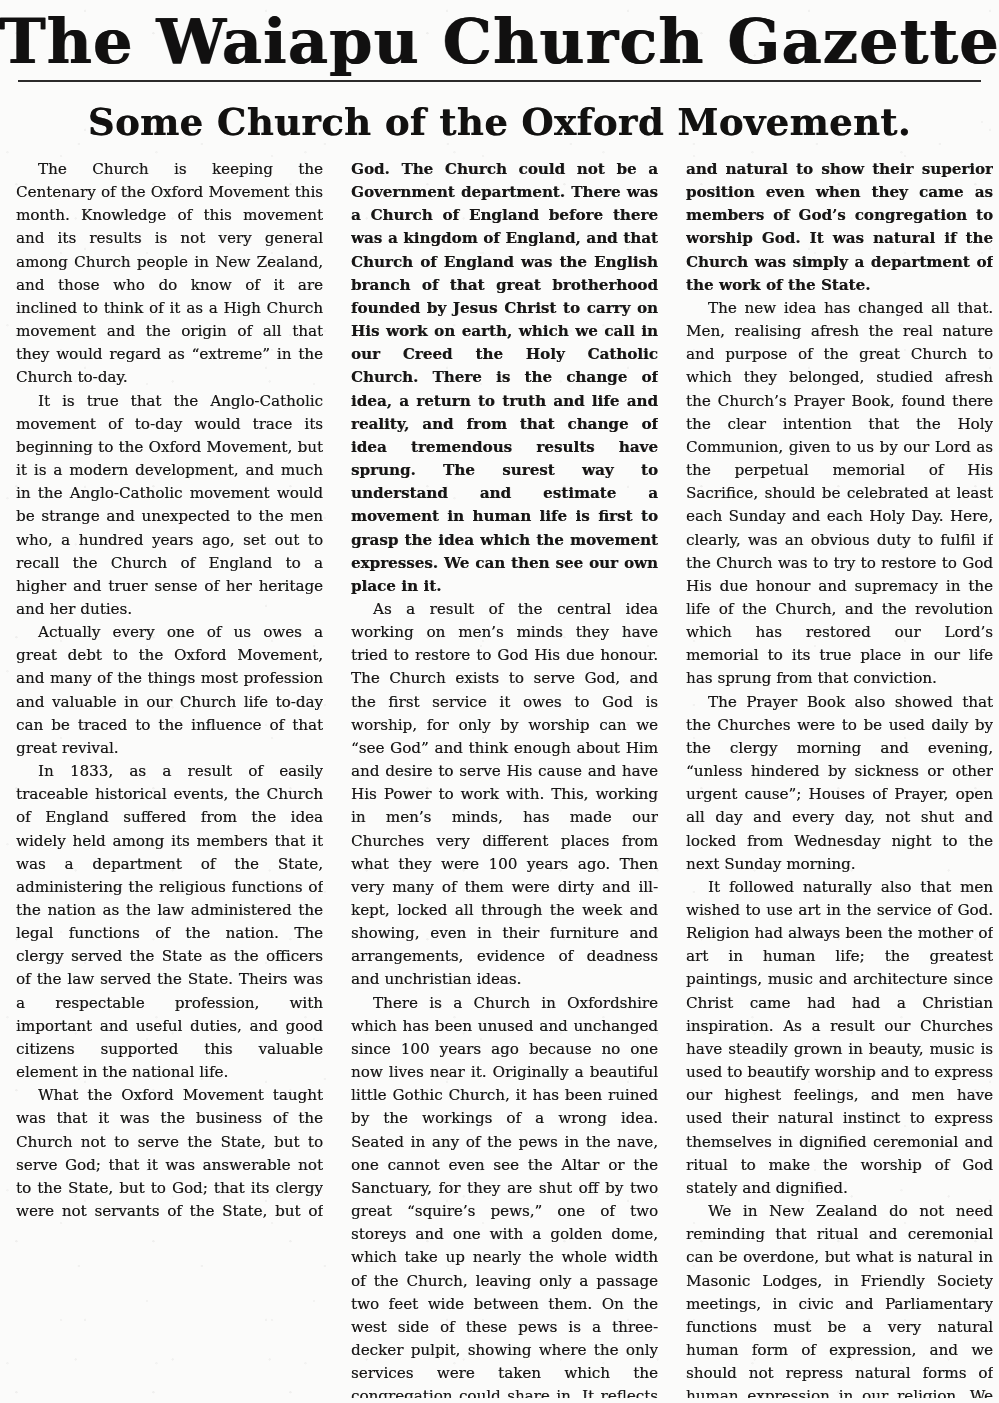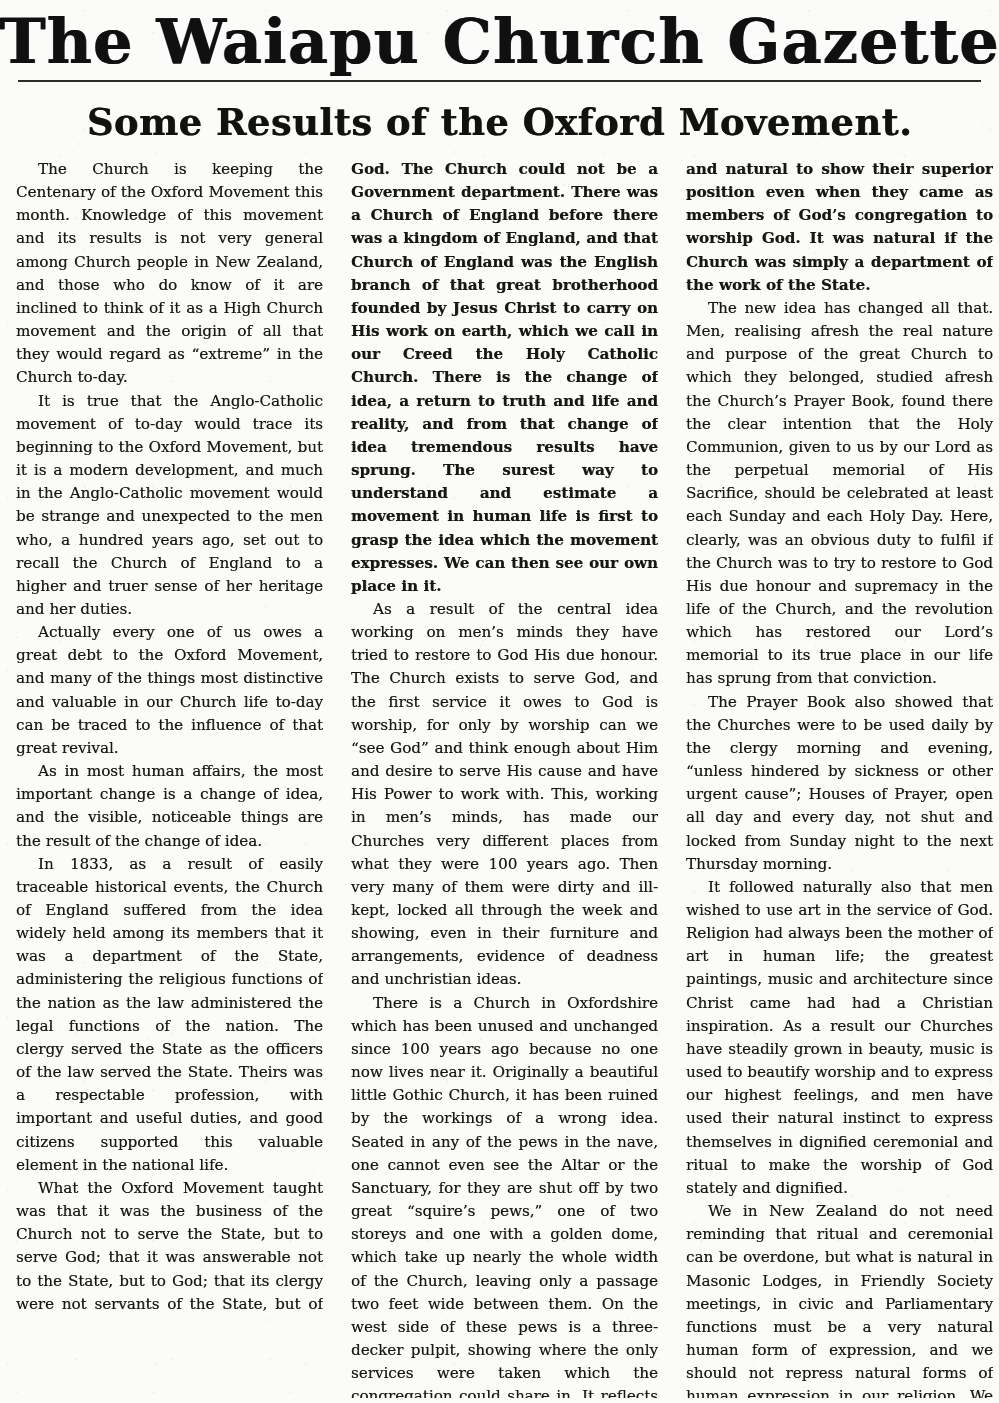--- a/index.html
+++ b/index.html
@@ -121,38 +121,37 @@
 </style>
 </head>
 <body>
 
 <div class="page">
 
   <div class="masthead">The Waiapu Church Gazette</div>
 
   <div class="rule"></div>
 
-  <div class="headline">Some Results of the Oxford Movement.</div>
+  <div class="headline">Some Church of the Oxford Movement.</div>
 
   <div class="columns">
     <div class="col">
         <p>The Church is keeping the Centenary of the Oxford Movement this month. Knowledge of this movement and its results is not very general among Church people in New Zealand, and those who do know of it are inclined to think of it as a High Church movement and the origin of all that they would regard as “extreme” in the Church to-day.</p>
         <p>It is true that the Anglo-Catholic movement of to-day would trace its beginning to the Oxford Movement, but it is a modern development, and much in the Anglo-Catholic movement would be strange and unexpected to the men who, a hundred years ago, set out to recall the Church of England to a higher and truer sense of her heritage and her duties.</p>
-        <p>Actually every one of us owes a great debt to the Oxford Movement, and many of the things most distinctive and valuable in our Church life to-day can be traced to the influence of that great revival.</p>
-        <p>As in most human affairs, the most important change is a change of idea, and the visible, noticeable things are the result of the change of idea.</p>
+        <p>Actually every one of us owes a great debt to the Oxford Movement, and many of the things most profession and valuable in our Church life to-day can be traced to the influence of that great revival.</p>
         <p>In 1833, as a result of easily traceable historical events, the Church of England suffered from the idea widely held among its members that it was a department of the State, administering the religious functions of the nation as the law administered the legal functions of the nation. The clergy served the State as the officers of the law served the State. Theirs was a respectable profession, with important and useful duties, and good citizens supported this valuable element in the national life.</p>
         <p class="runon">What the Oxford Movement taught was that it was the business of the Church not to serve the State, but to serve God; that it was answerable not to the State, but to God; that its clergy were not servants of the State, but of</p>
       </div>
     <div class="col">
         <p class="cont">God. The Church could not be a Government department. There was a Church of England before there was a kingdom of England, and that Church of England was the English branch of that great brotherhood founded by Jesus Christ to carry on His work on earth, which we call in our Creed the Holy Catholic Church. There is the change of idea, a return to truth and life and reality, and from that change of idea tremendous results have sprung. The surest way to understand and estimate a movement in human life is first to grasp the idea which the movement expresses. We can then see our own place in it.</p>
         <p>As a result of the central idea working on men’s minds they have tried to restore to God His due honour. The Church exists to serve God, and the first service it owes to God is worship, for only by worship can we “see God” and think enough about Him and desire to serve His cause and have His Power to work with. This, working in men’s minds, has made our Churches very different places from what they were 100 years ago. Then very many of them were dirty and ill-kept, locked all through the week and showing, even in their furniture and arrangements, evidence of deadness and unchristian ideas.</p>
         <p class="runon">There is a Church in Oxfordshire which has been unused and unchanged since 100 years ago because no one now lives near it. Originally a beautiful little Gothic Church, it has been ruined by the workings of a wrong idea. Seated in any of the pews in the nave, one cannot even see the Altar or the Sanctuary, for they are shut off by two great “squire’s pews,” one of two storeys and one with a golden dome, which take up nearly the whole width of the Church, leaving only a passage two feet wide between them. On the west side of these pews is a three-decker pulpit, showing where the only services were taken which the congregation could share in. It reflects the idea of the days when the Holy Communion was celebrated only three times in the year and men of “position” felt it right</p>
       </div>
     <div class="col">
         <p class="cont">and natural to show their superior position even when they came as members of God’s congregation to worship God. It was natural if the Church was simply a department of the work of the State.</p>
         <p>The new idea has changed all that. Men, realising afresh the real nature and purpose of the great Church to which they belonged, studied afresh the Church’s Prayer Book, found there the clear intention that the Holy Communion, given to us by our Lord as the perpetual memorial of His Sacrifice, should be celebrated at least each Sunday and each Holy Day. Here, clearly, was an obvious duty to fulfil if the Church was to try to restore to God His due honour and supremacy in the life of the Church, and the revolution which has restored our Lord’s memorial to its true place in our life has sprung from that conviction.</p>
-        <p>The Prayer Book also showed that the Churches were to be used daily by the clergy morning and evening, “unless hindered by sickness or other urgent cause”; Houses of Prayer, open all day and every day, not shut and locked from Sunday night to the next Thursday morning.</p>
+        <p>The Prayer Book also showed that the Churches were to be used daily by the clergy morning and evening, “unless hindered by sickness or other urgent cause”; Houses of Prayer, open all day and every day, not shut and locked from Wednesday night to the next Sunday morning.</p>
         <p>It followed naturally also that men wished to use art in the service of God. Religion had always been the mother of art in human life; the greatest paintings, music and architecture since Christ came had had a Christian inspiration. As a result our Churches have steadily grown in beauty, music is used to beautify worship and to express our highest feelings, and men have used their natural instinct to express themselves in dignified ceremonial and ritual to make the worship of God stately and dignified.</p>
         <p class="runon">We in New Zealand do not need reminding that ritual and ceremonial can be overdone, but what is natural in Masonic Lodges, in Friendly Society meetings, in civic and Parliamentary functions must be a very natural human form of expression, and we should not repress natural forms of human expression in our religion. We must only be careful of God’s honour so that our ceremonial is the real and</p>
       </div>
   </div>
 
 </div>
 
 </body></html>

